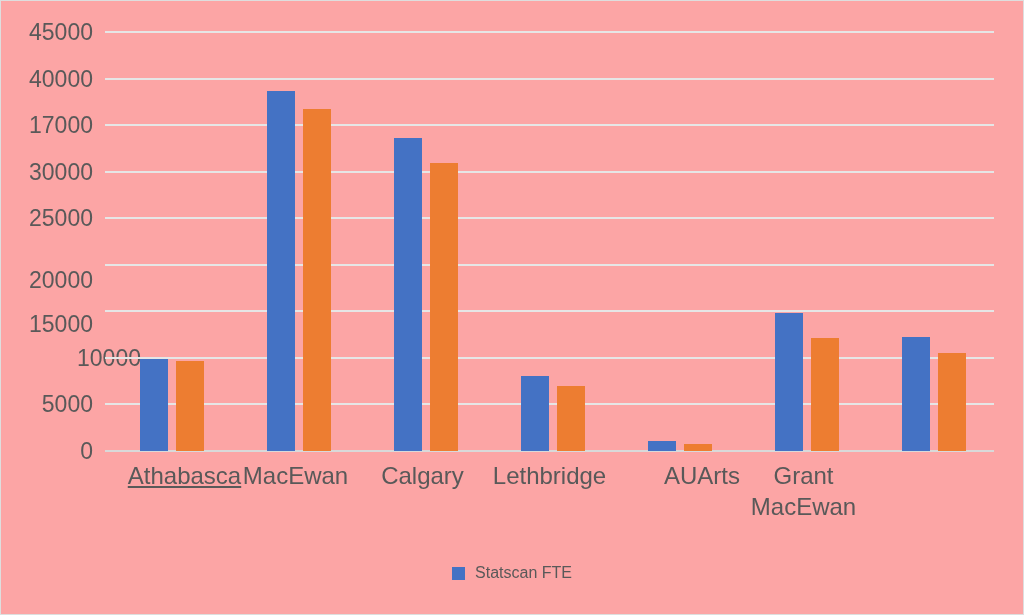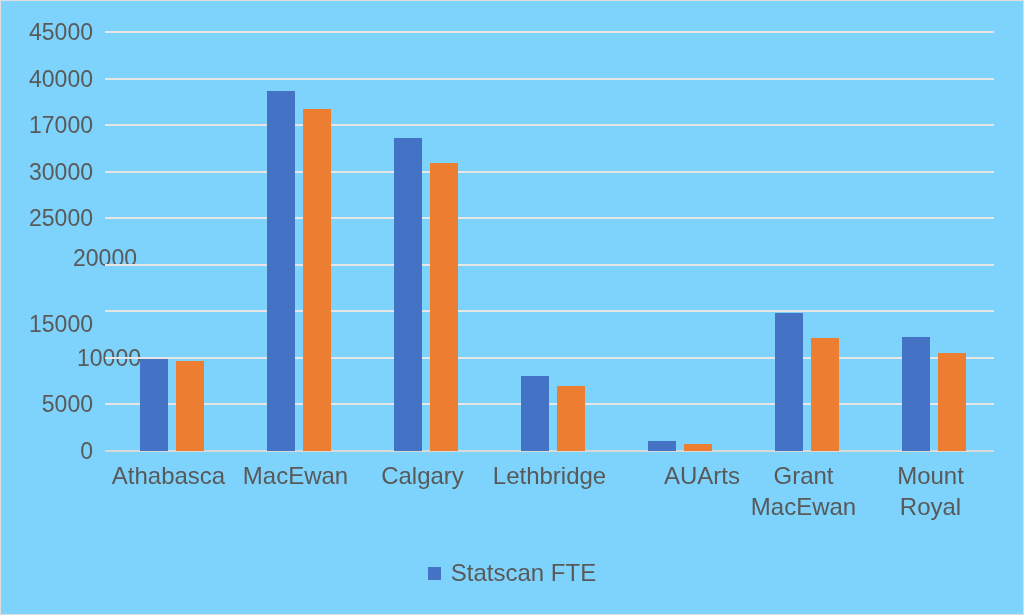--- a/index.html
+++ b/index.html
@@ -7,21 +7,21 @@
     padding: 0;
     background: #ffffff;
   }
   body {
     font-family: "Liberation Sans", sans-serif;
   }
   #chart-root {
     position: relative;
     width: 1024px;
     height: 615px;
-    background: #7dd3fc;
+    background: #fca5a5;
     box-sizing: border-box;
     border: 1px solid #dedede;
     overflow: hidden;
   }
 
   
   #plot-area {
     position: absolute;
     left: 104px;
     top: 31px;
@@ -117,37 +117,37 @@
     align-items: center;
     gap: 10px;
   }
   .legend-swatch {
     width: 13px;
     height: 13px;
     flex: 0 0 13px;
   }
   .legend-label {
     color: #595959;
-    font-size: 24px;
+    font-size: 16px;
     line-height: 28px;
     white-space: nowrap;
   }
 </style>
 </head>
 <body>
 
 <div id="chart-root">
 
   <div id="y-axis-labels">
       <div class="y-tick-label" style="top: 0px;">45000</div>
       <div class="y-tick-label" style="top: 46.5556px;">40000</div>
       <div class="y-tick-label" style="top: 93.1111px;">17000</div>
       <div class="y-tick-label" style="top: 139.667px;">30000</div>
       <div class="y-tick-label" style="top: 186.222px;">25000</div>
-      <div class="y-tick-label" style="top: 226px; padding-left: 44px;">20000</div>
+      <div class="y-tick-label" style="top: 248px;">20000</div>
       <div class="y-tick-label" style="top: 292px;">15000</div>
       <div class="y-tick-label" style="top: 325.889px; margin-left: 48px;">10000</div>
       <div class="y-tick-label" style="top: 372.444px;">5000</div>
       <div class="y-tick-label" style="top: 419px;">0</div>
     </div>
 
   <div id="plot-area">
       <div class="gridline" style="top: -1px;"></div>
       <div class="gridline" style="top: 45.5556px;"></div>
       <div class="gridline" style="top: 92.1111px;"></div>
@@ -182,29 +182,27 @@
         <div class="bar series-0" title="Statscan FTE — Grant MacEwan: 14830" style="height: 138.084px; background: rgb(68, 114, 196);"></div>
         <div class="bar series-1" title="Provincial FLE — Grant MacEwan: 12140" style="height: 113.037px; background: rgb(237, 125, 49);"></div>
       </div>
       <div class="bar-group" style="left: 762px; width: 127px;">
         <div class="bar series-0" title="Statscan FTE — Mount Royal: 12250" style="height: 114.061px; background: rgb(68, 114, 196);"></div>
         <div class="bar series-1" title="Provincial FLE — Mount Royal: 10530" style="height: 98.046px; background: rgb(237, 125, 49);"></div>
       </div>
     </div>
 
   <div id="x-axis-labels">
-      <div class="x-tick-label" style="left: 0px; width: 127px;">Athabasca</div>
+      <div class="x-tick-label" style="left: 16px; width: 127px; text-decoration: underline;">Athabasca</div>
       <div class="x-tick-label" style="left: 127px; width: 127px;">MacEwan</div>
       <div class="x-tick-label" style="left: 254px; width: 127px;">Calgary</div>
       <div class="x-tick-label" style="left: 381px; width: 127px;">Lethbridge</div>
       <div class="x-tick-label" style="left: 508px; width: 127px; text-align: right;">AUArts</div>
       <div class="x-tick-label" style="left: 635px; width: 127px;">Grant
 MacEwan</div>
-      <div class="x-tick-label" style="left: 762px; width: 127px;">Mount
-Royal</div>
     </div>
 
   <div id="legend">
       <div class="legend-entry">
         <span class="legend-swatch" style="background: rgb(68, 114, 196);"></span>
         <span class="legend-label">Statscan FTE</span>
       </div>
     </div>
 
 </div>

